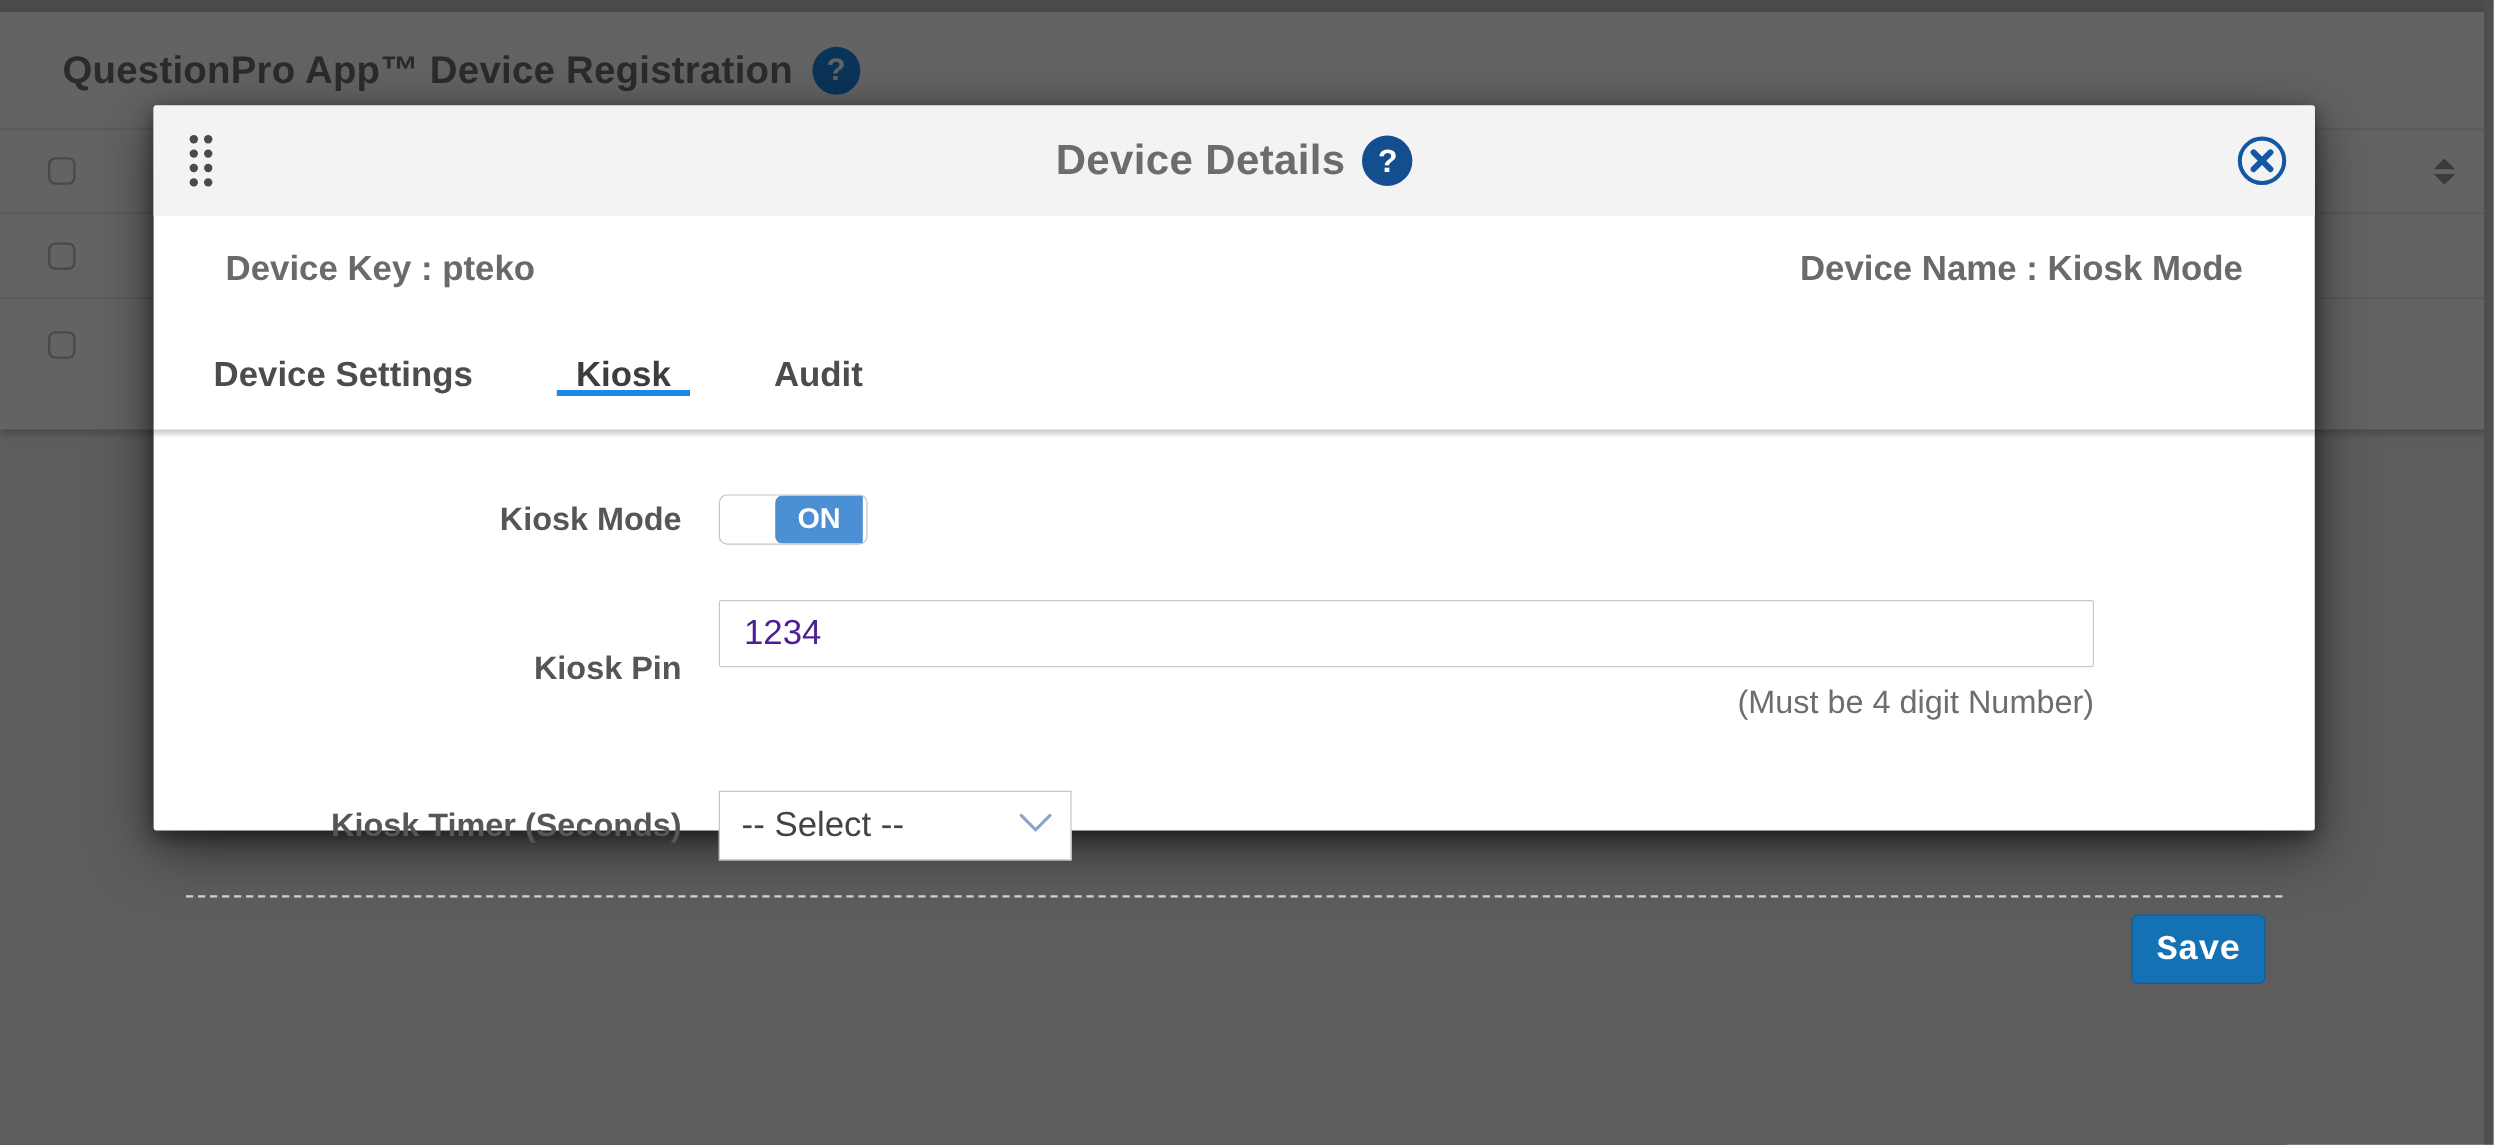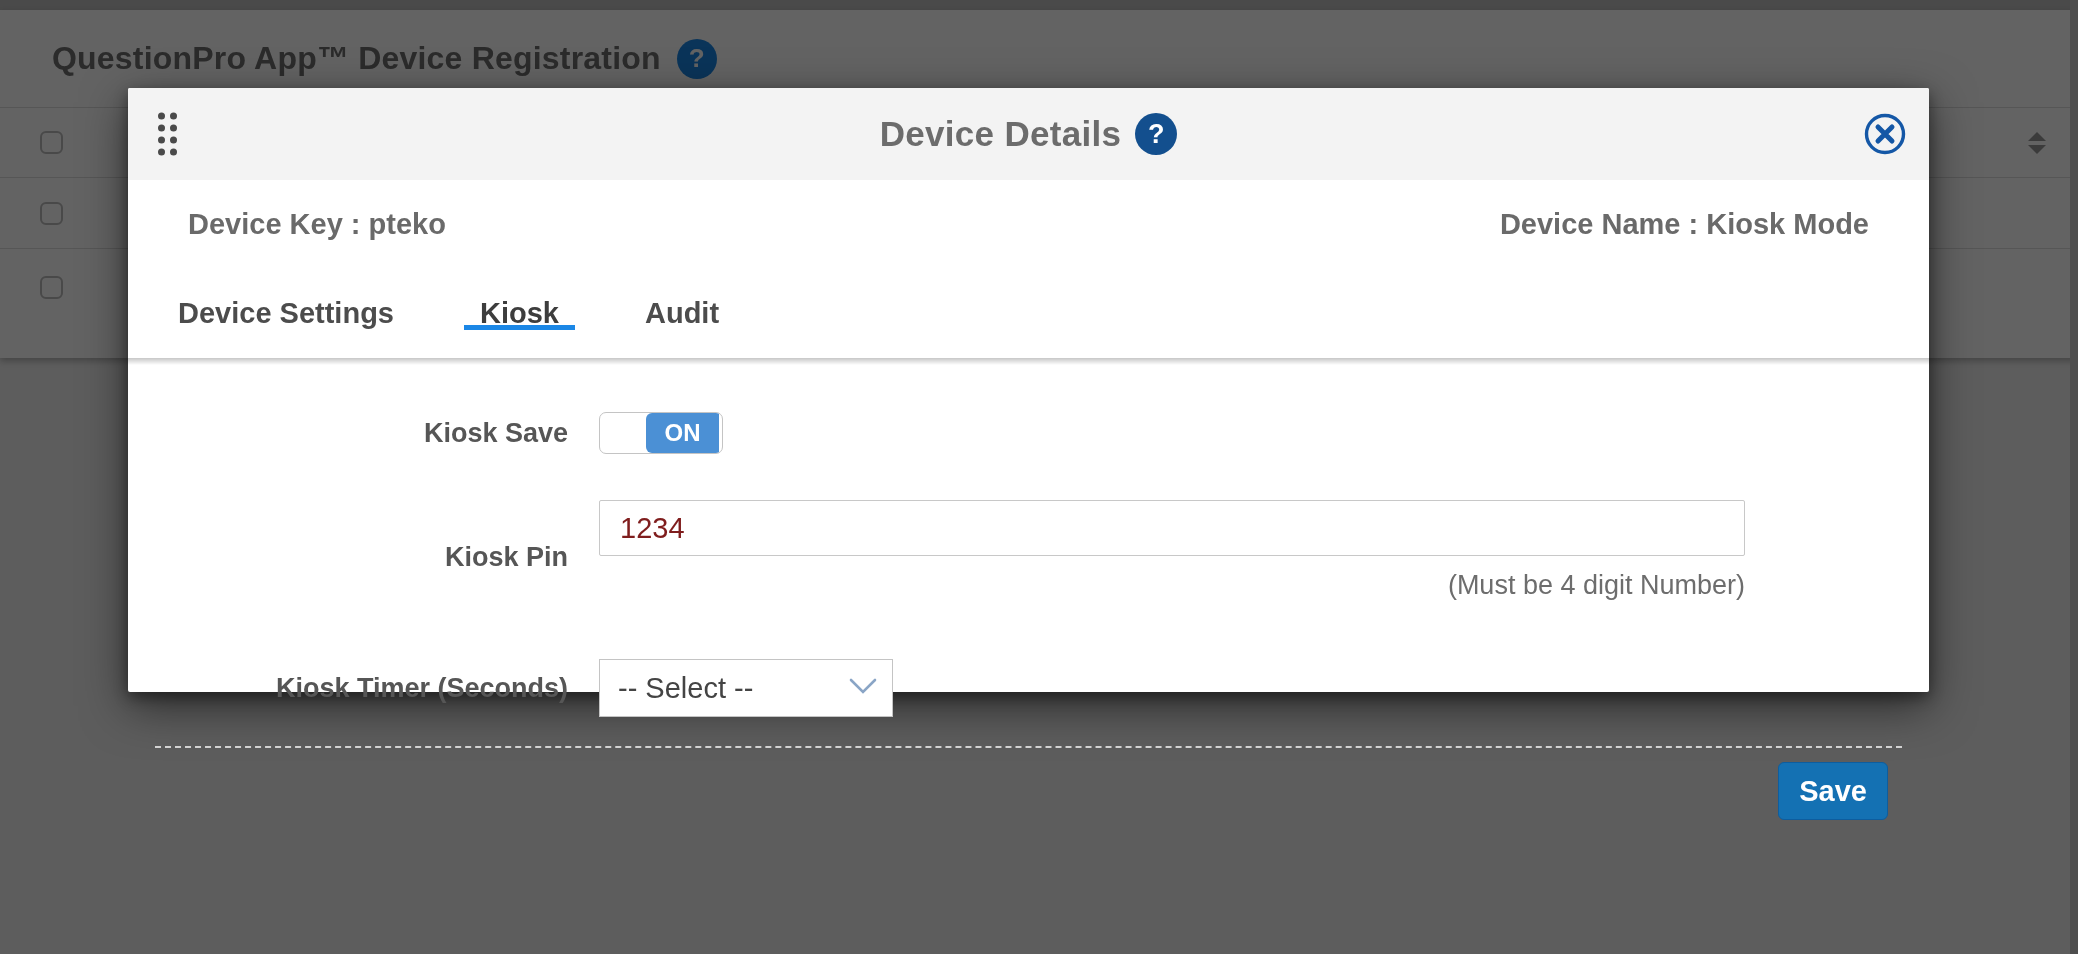--- a/index.html
+++ b/index.html
@@ -77,33 +77,33 @@
   .row-timer { margin-top:58px; }
 
   .toggle { width:124px; height:42px; border:1px solid #c4c4c4; border-radius:7px;
     background:#fff; overflow:hidden; display:flex; cursor:pointer; }
   .toggle-on { width:73px; height:100%; background:#4b90d5; color:#fff;
     font-size:24px; font-weight:700; display:flex; align-items:center; justify-content:center;
     border-radius:6px 0 0 6px;margin-left:46px; }
 
   .field-col { width:1146px; }
   .pin-input { width:1146px; height:56px; border:1px solid #c8c8c8; border-radius:2px;
-    padding:0 20px; font-size:29px; color:#7f1d1d; font-family:"Liberation Sans",sans-serif; outline:none; }
+    padding:0 20px; font-size:29px; color:#4c1d95; font-family:"Liberation Sans",sans-serif; outline:none; }
   .pin-hint { text-align:right; margin-top:14px; font-size:27px; color:#6d6d6d; }
 
   .select-box { position:relative; width:294px; height:58px; border:1px solid #c4c4c4;
     background:#fff; display:flex; align-items:center; padding-left:18px; cursor:pointer; }
   .select-text { font-size:29px; color:#444; }
   .select-chevron { position:absolute; right:14px; top:50%; transform:translateY(-50%); }
 
   .footer-divider { margin:29px 27px 0 27px; border-top:2px dashed #d2d2d2; }
   .footer-row { display:flex; justify-content:flex-end; padding:14px 41px 0 0; }
   .save-btn { min-width:93px; height:58px; padding:0 20px; background:#1471b3;
     border:1px solid #0e5d9e; border-radius:6px; color:#fff; font-size:29px;
-    font-weight:700; cursor:pointer; font-family:Liberation Sans, sans-serif; }
+    font-weight:700; cursor:pointer; font-family:Liberation Mono, monospace; }
 </style>
 </head>
 <body>
 
 <div class="page">
   <div class="top-strip"></div>
   <div class="card">
     <div class="page-header">
       <span class="page-title">QuestionPro App™ Device Registration</span>
       <span class="help-badge">?</span>
@@ -158,21 +158,21 @@
 
   <div class="tabbar">
     <div class="tab">Device Settings</div>
     <div class="tab active">Kiosk</div>
     <div class="tab">Audit</div>
   </div>
 
   <div class="modal-body">
 
     <div class="form-row">
-      <label class="form-label">Kiosk Save</label>
+      <label class="form-label">Kiosk Mode</label>
       <div class="toggle">
         <span class="toggle-on">ON</span>
       </div>
     </div>
 
     <div class="form-row row-pin">
       <label class="form-label">Kiosk Pin</label>
       <div class="field-col">
         <input class="pin-input" type="text" value="1234" style="">
         <div class="pin-hint">(Must be 4 digit Number)</div>

